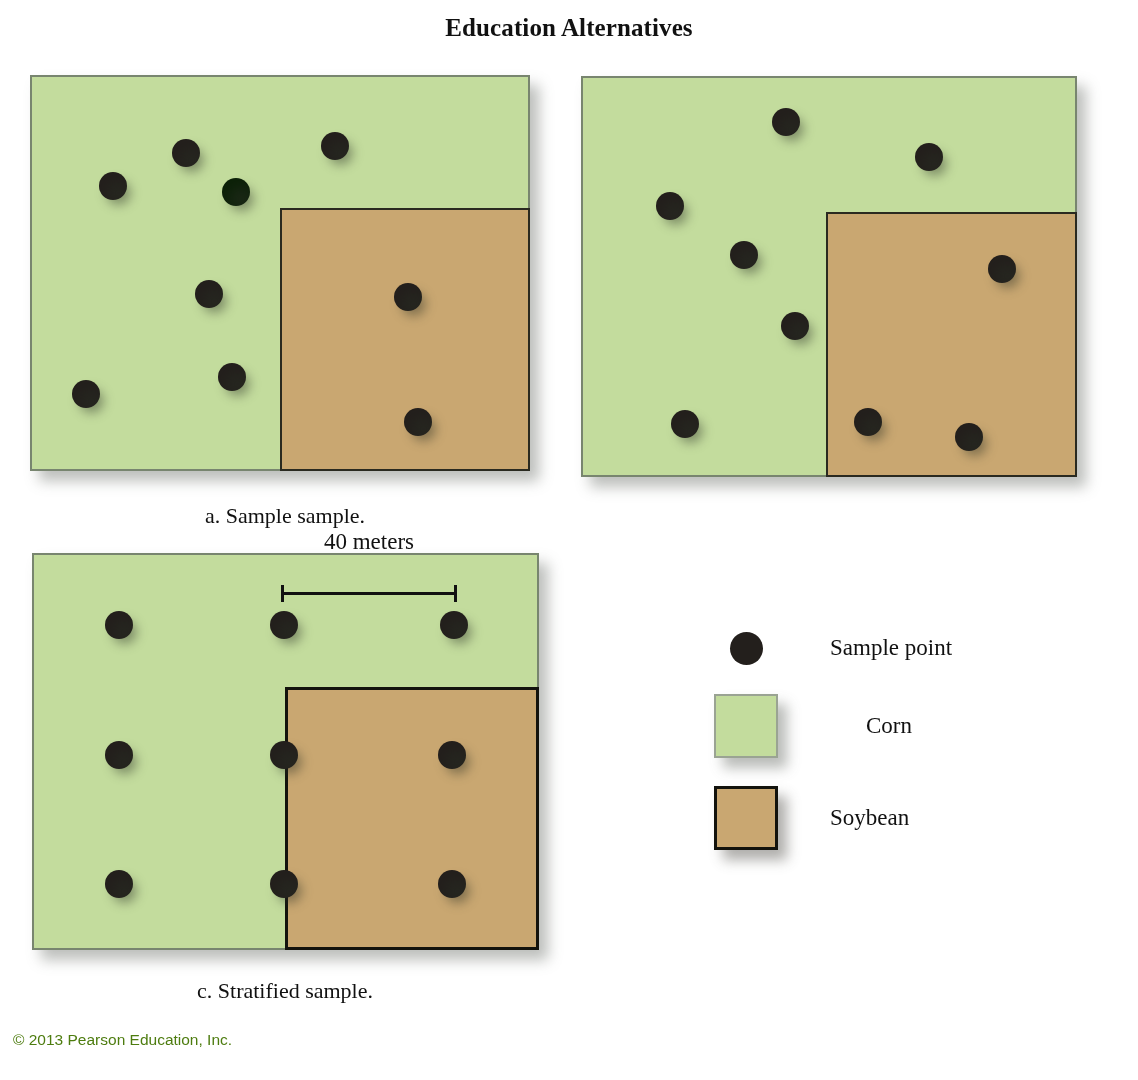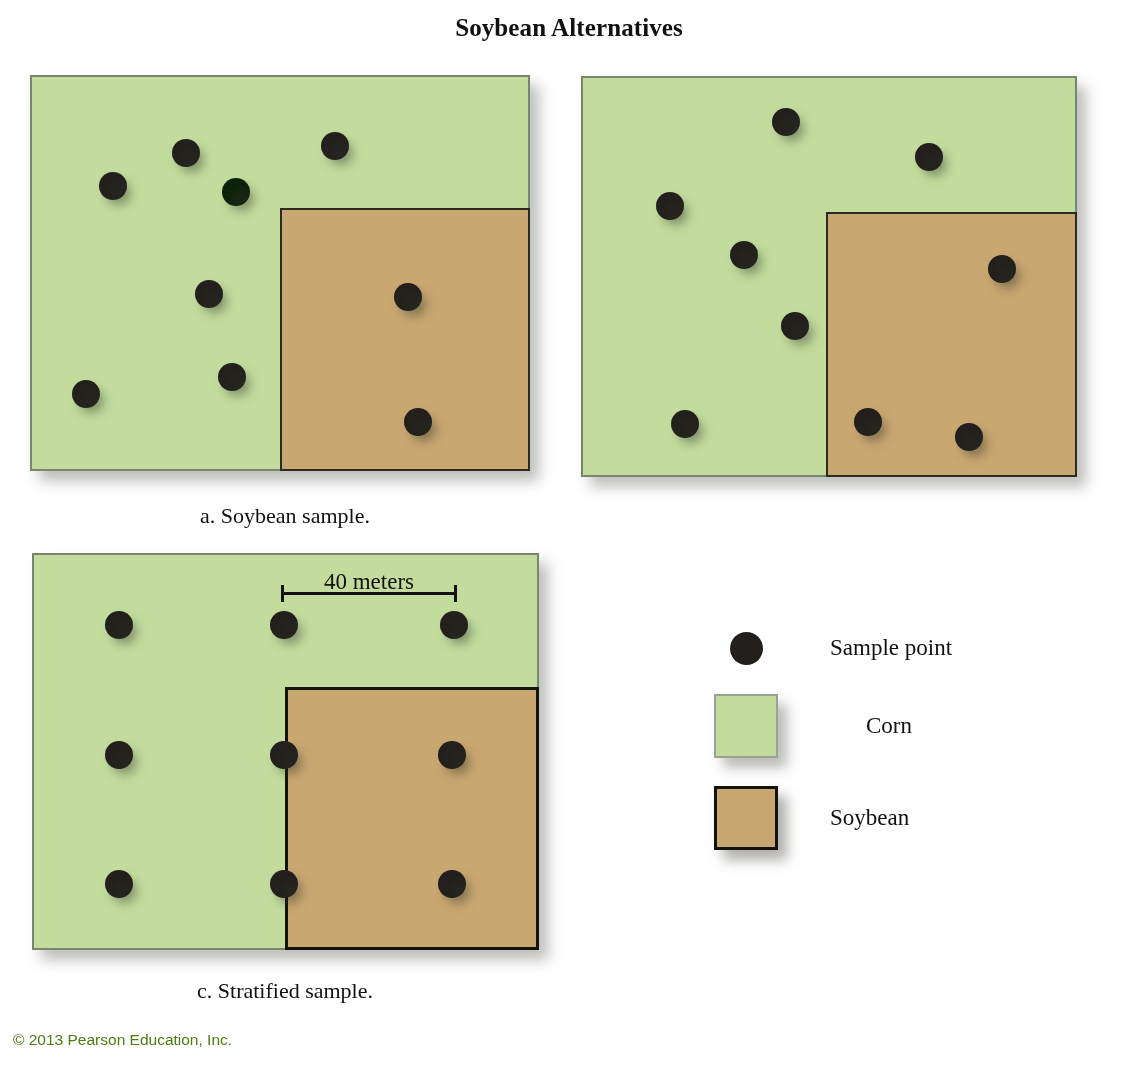--- a/index.html
+++ b/index.html
@@ -94,21 +94,20 @@
   .dim-label {
     position: absolute;
     left: 0;
     top: 0;
     width: 100%;
     text-align: center;
     font-size: 23px;
     font-family: "Liberation Serif", "DejaVu Serif", serif;
     color: #111111;
     white-space: nowrap;
-    margin-top: 40px;
   }
   .dim-line {
     position: absolute;
     left: 0;
     height: 3px;
     width: 100%;
     background: #111111;
   }
   .dim-cap {
     position: absolute;
@@ -197,38 +196,38 @@
     font-family: "Liberation Sans", "DejaVu Sans", sans-serif;
     color: #4d7c0f;
     white-space: nowrap;
   }
 </style>
 </head>
 <body>
 
 <div id="figure-root">
 
-  <div class="fig-title">Soybean Alternatives</div>
+  <div class="fig-title">Education Alternatives</div>
 
   <div class="panel" id="panel-a" style="left: 30px; top: 75px; width: 500px; height: 396px;">
     <div class="field-corn"></div>
     <div class="field-soy" id="soy-a" style="left: 250px; top: 133px; width: 250px; height: 263px;"></div>
     <div class="dots-layer" id="dots-a">
         <div class="dot" style="left: 156px; top: 78px; width: 28px; height: 28px;"></div>
         <div class="dot" style="left: 83px; top: 111px; width: 28px; height: 28px;"></div>
         <div class="dot dot-dark-green" style="left: 206px; top: 117px; width: 28px; height: 28px;"></div>
         <div class="dot" style="left: 305px; top: 71px; width: 28px; height: 28px;"></div>
         <div class="dot" style="left: 179px; top: 219px; width: 28px; height: 28px;"></div>
         <div class="dot" style="left: 202px; top: 302px; width: 28px; height: 28px;"></div>
         <div class="dot" style="left: 56px; top: 319px; width: 28px; height: 28px;"></div>
         <div class="dot" style="left: 378px; top: 222px; width: 28px; height: 28px;"></div>
         <div class="dot" style="left: 388px; top: 347px; width: 28px; height: 28px;"></div>
       </div>
   </div>
-  <div class="caption" id="caption-a" style="left: 35px; top: 503px; width: 500px;">a. Soybean sample.</div>
+  <div class="caption" id="caption-a" style="left: 35px; top: 503px; width: 500px;">a. Sample sample.</div>
 
   <div class="panel" id="panel-b" style="left: 581px; top: 76px; width: 496px; height: 401px;">
     <div class="field-corn"></div>
     <div class="field-soy" id="soy-b" style="left: 245px; top: 136px; width: 251px; height: 265px;"></div>
     <div class="dots-layer" id="dots-b">
         <div class="dot" style="left: 205px; top: 46px; width: 28px; height: 28px;"></div>
         <div class="dot" style="left: 348px; top: 81px; width: 28px; height: 28px;"></div>
         <div class="dot" style="left: 89px; top: 130px; width: 28px; height: 28px;"></div>
         <div class="dot" style="left: 163px; top: 179px; width: 28px; height: 28px;"></div>
         <div class="dot" style="left: 214px; top: 250px; width: 28px; height: 28px;"></div>

